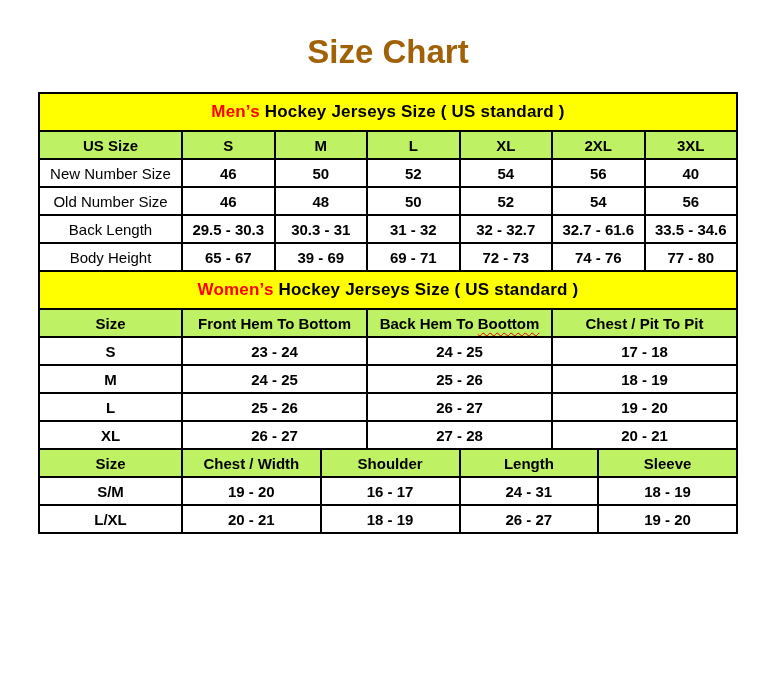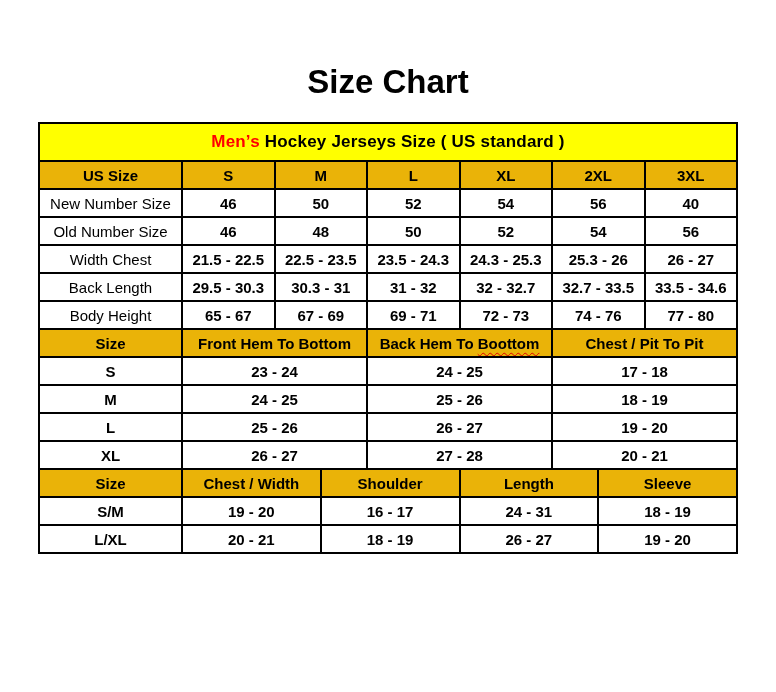--- a/index.html
+++ b/index.html
@@ -6,26 +6,26 @@
   body {
     width: 776px;
     height: 692px;
     background: #ffffff;
     font-family: "Liberation Sans", sans-serif;
     color: #000;
     overflow: hidden;
   }
   .title {
     margin: 0;
-    padding-top: 60px;
+    padding-top: 30px;
     text-align: center;
     font-size: 33px;
     line-height: 44px;
     font-weight: 700;
-    color: #000000;
+    color: #a16207;
   }
   .chart {
     width: 700px;
     margin: 18px auto 0;
   }
   table.tbl {
     border-collapse: collapse;
     table-layout: fixed;
     width: 700px;
   }
@@ -45,21 +45,21 @@
     font-size: 17px;
     font-weight: 700;
     letter-spacing: 0.2px;
   }
   .hl { color: #FF0000; }
   .band-rest { margin-left: 5px; }
   tr.head-row th {
     height: 26px;
     font-size: 15px;
     font-weight: 700;
-    background: #eab308;
+    background: #bef264;
   }
   .tbl tbody th, .tbl tbody td {
     height: 26px;
     font-size: 15px;
     background: #fff;
   }
   .tbl tbody td { font-weight: 700; }
   .mens tbody th { font-weight: 400; }
   .womens tbody th, .youth tbody th { font-weight: 700; }
   .misspell {
@@ -117,57 +117,53 @@
         <tr>
           <th>Old Number Size</th>
           <td>46</td>
           <td>48</td>
           <td>50</td>
           <td>52</td>
           <td>54</td>
           <td>56</td>
         </tr>
         <tr>
-          <th>Width Chest</th>
-          <td>21.5 - 22.5</td>
-          <td>22.5 - 23.5</td>
-          <td>23.5 - 24.3</td>
-          <td>24.3 - 25.3</td>
-          <td>25.3 - 26</td>
-          <td>26 - 27</td>
-        </tr>
-        <tr>
           <th>Back Length</th>
           <td>29.5 - 30.3</td>
           <td>30.3 - 31</td>
           <td>31 - 32</td>
           <td>32 - 32.7</td>
-          <td>32.7 - 33.5</td>
+          <td>32.7 - 61.6</td>
           <td>33.5 - 34.6</td>
         </tr>
         <tr>
           <th>Body Height</th>
           <td>65 - 67</td>
-          <td>67 - 69</td>
+          <td>39 - 69</td>
           <td>69 - 71</td>
           <td>72 - 73</td>
           <td>74 - 76</td>
           <td>77 - 80</td>
         </tr>
       </tbody>
     </table>
 
     <table class="tbl womens">
       <colgroup>
           <col class="c-label">
           <col>
           <col>
           <col>
         </colgroup>
       <thead>
+        <tr class="band-row">
+          <th colspan="4">
+            <span class="hl">Women’s</span><span class="band-rest">Hockey Jerseys Size ( US standard )</span>
+          </th>
+        </tr>
         <tr class="head-row">
           <th>Size</th>
           <th>Front Hem To Bottom</th>
           <th>
             <span>Back Hem To</span>
             <span class="misspell">Boottom</span>
           </th>
           <th>Chest / Pit To Pit</th>
         </tr>
       </thead>

